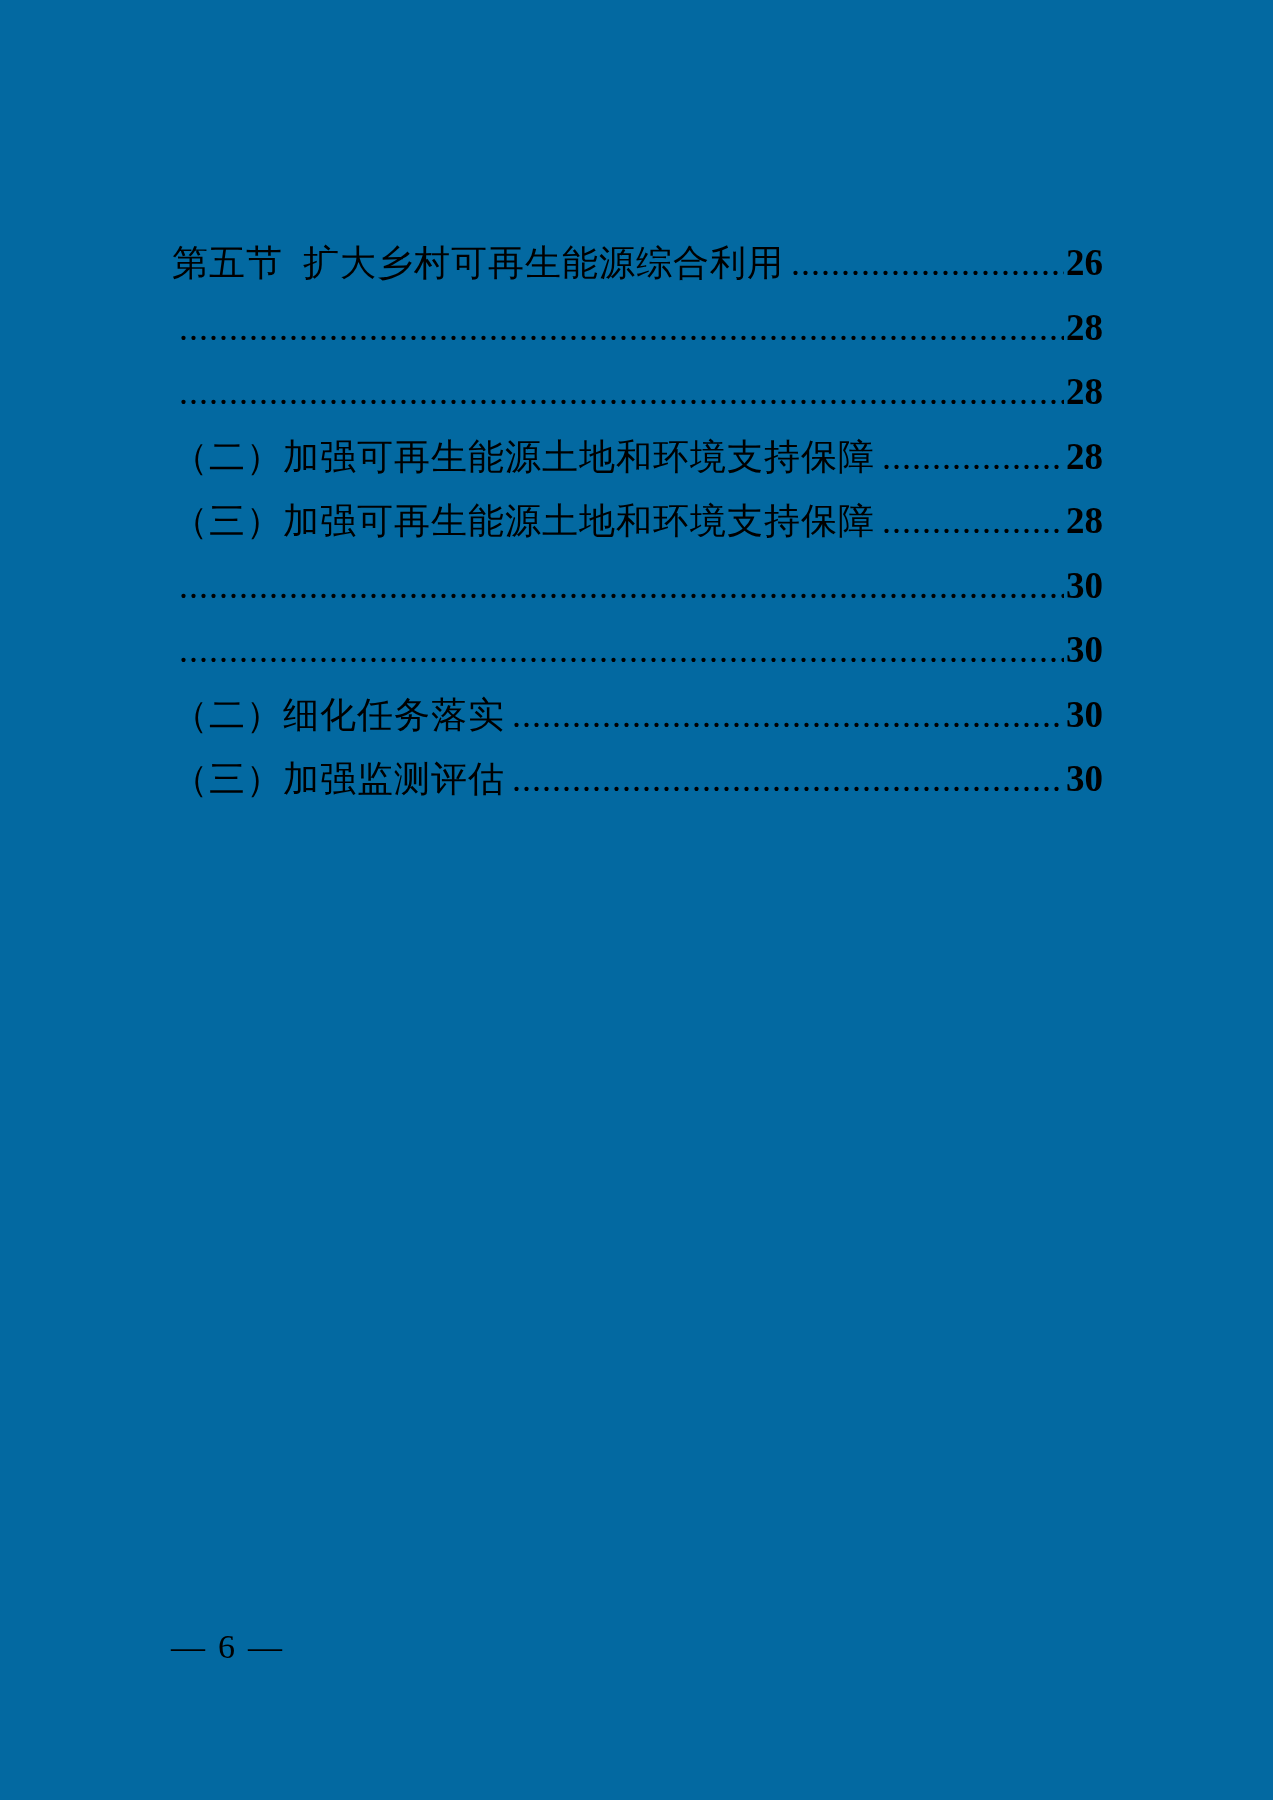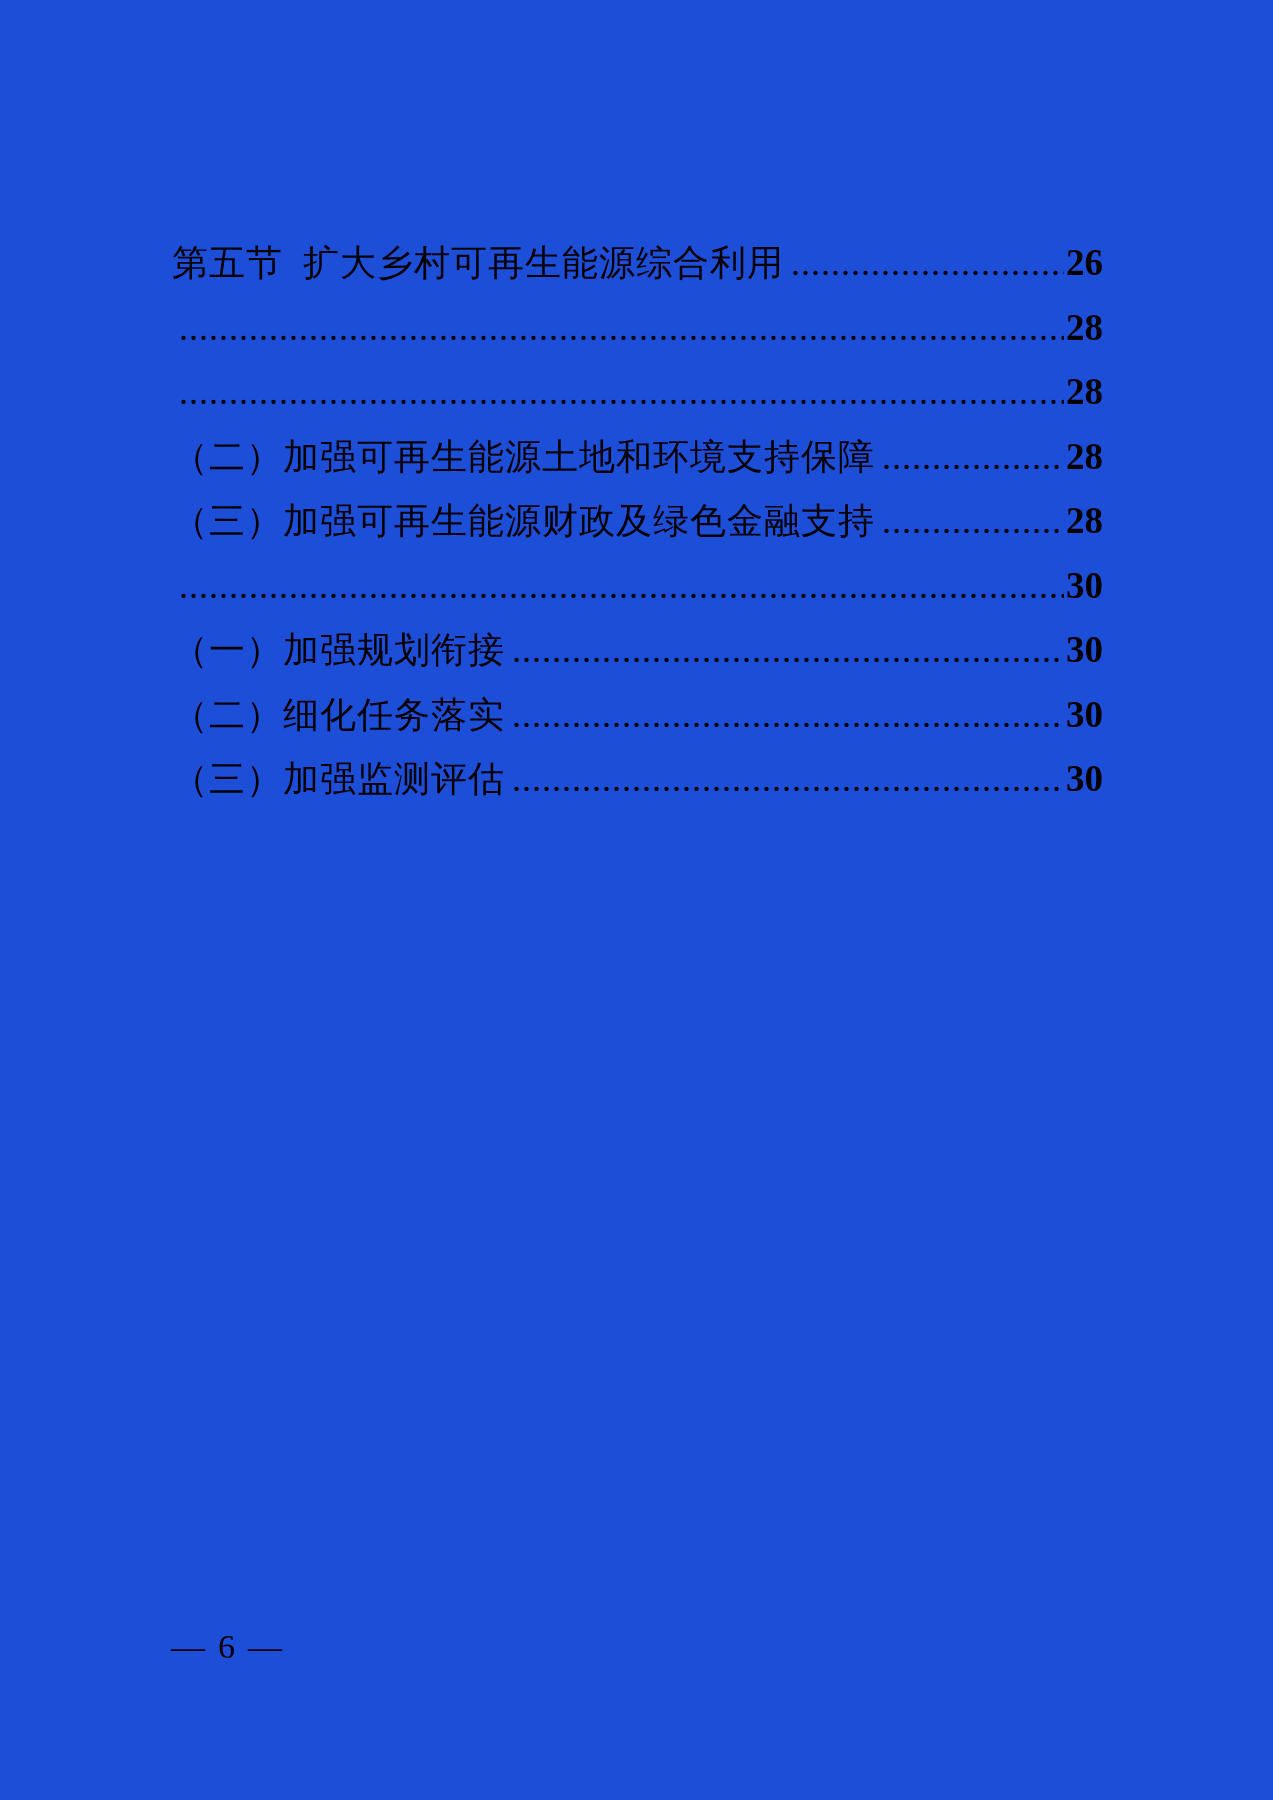--- a/index.html
+++ b/index.html
@@ -11,21 +11,21 @@
     height: 1800px;
     background: #ffffff;
     position: relative;
     color: #000000;
     font-family: "Liberation Serif", serif;
     overflow: hidden;
   }
   .page {
     position: absolute;
     inset: 0;
-    background: #1d4ed8;
+    background: #0369a1;
   }
   .toc {
     position: absolute;
     left: 172px;
     top: 231px;
     width: 931px;
   }
   .toc-row {
     display: flex;
     align-items: baseline;
@@ -94,30 +94,29 @@
       <div class="toc-row item">
         <span class="toc-dots">........................................................................................................................................................................................................</span>
         <span class="toc-page">28</span>
       </div>
       <div class="toc-row item">
         <span class="toc-title">（二）加强可再生能源土地和环境支持保障</span>
         <span class="toc-dots">........................................................................................................................................................................................................</span>
         <span class="toc-page">28</span>
       </div>
       <div class="toc-row item">
-        <span class="toc-title">（三）加强可再生能源财政及绿色金融支持</span>
+        <span class="toc-title">（三）加强可再生能源土地和环境支持保障</span>
         <span class="toc-dots">........................................................................................................................................................................................................</span>
         <span class="toc-page">28</span>
       </div>
       <div class="toc-row chapter">
         <span class="toc-dots">........................................................................................................................................................................................................</span>
         <span class="toc-page">30</span>
       </div>
       <div class="toc-row item">
-        <span class="toc-title">（一）加强规划衔接</span>
         <span class="toc-dots">........................................................................................................................................................................................................</span>
         <span class="toc-page">30</span>
       </div>
       <div class="toc-row item">
         <span class="toc-title">（二）细化任务落实</span>
         <span class="toc-dots">........................................................................................................................................................................................................</span>
         <span class="toc-page">30</span>
       </div>
       <div class="toc-row item">
         <span class="toc-title">（三）加强监测评估</span>

